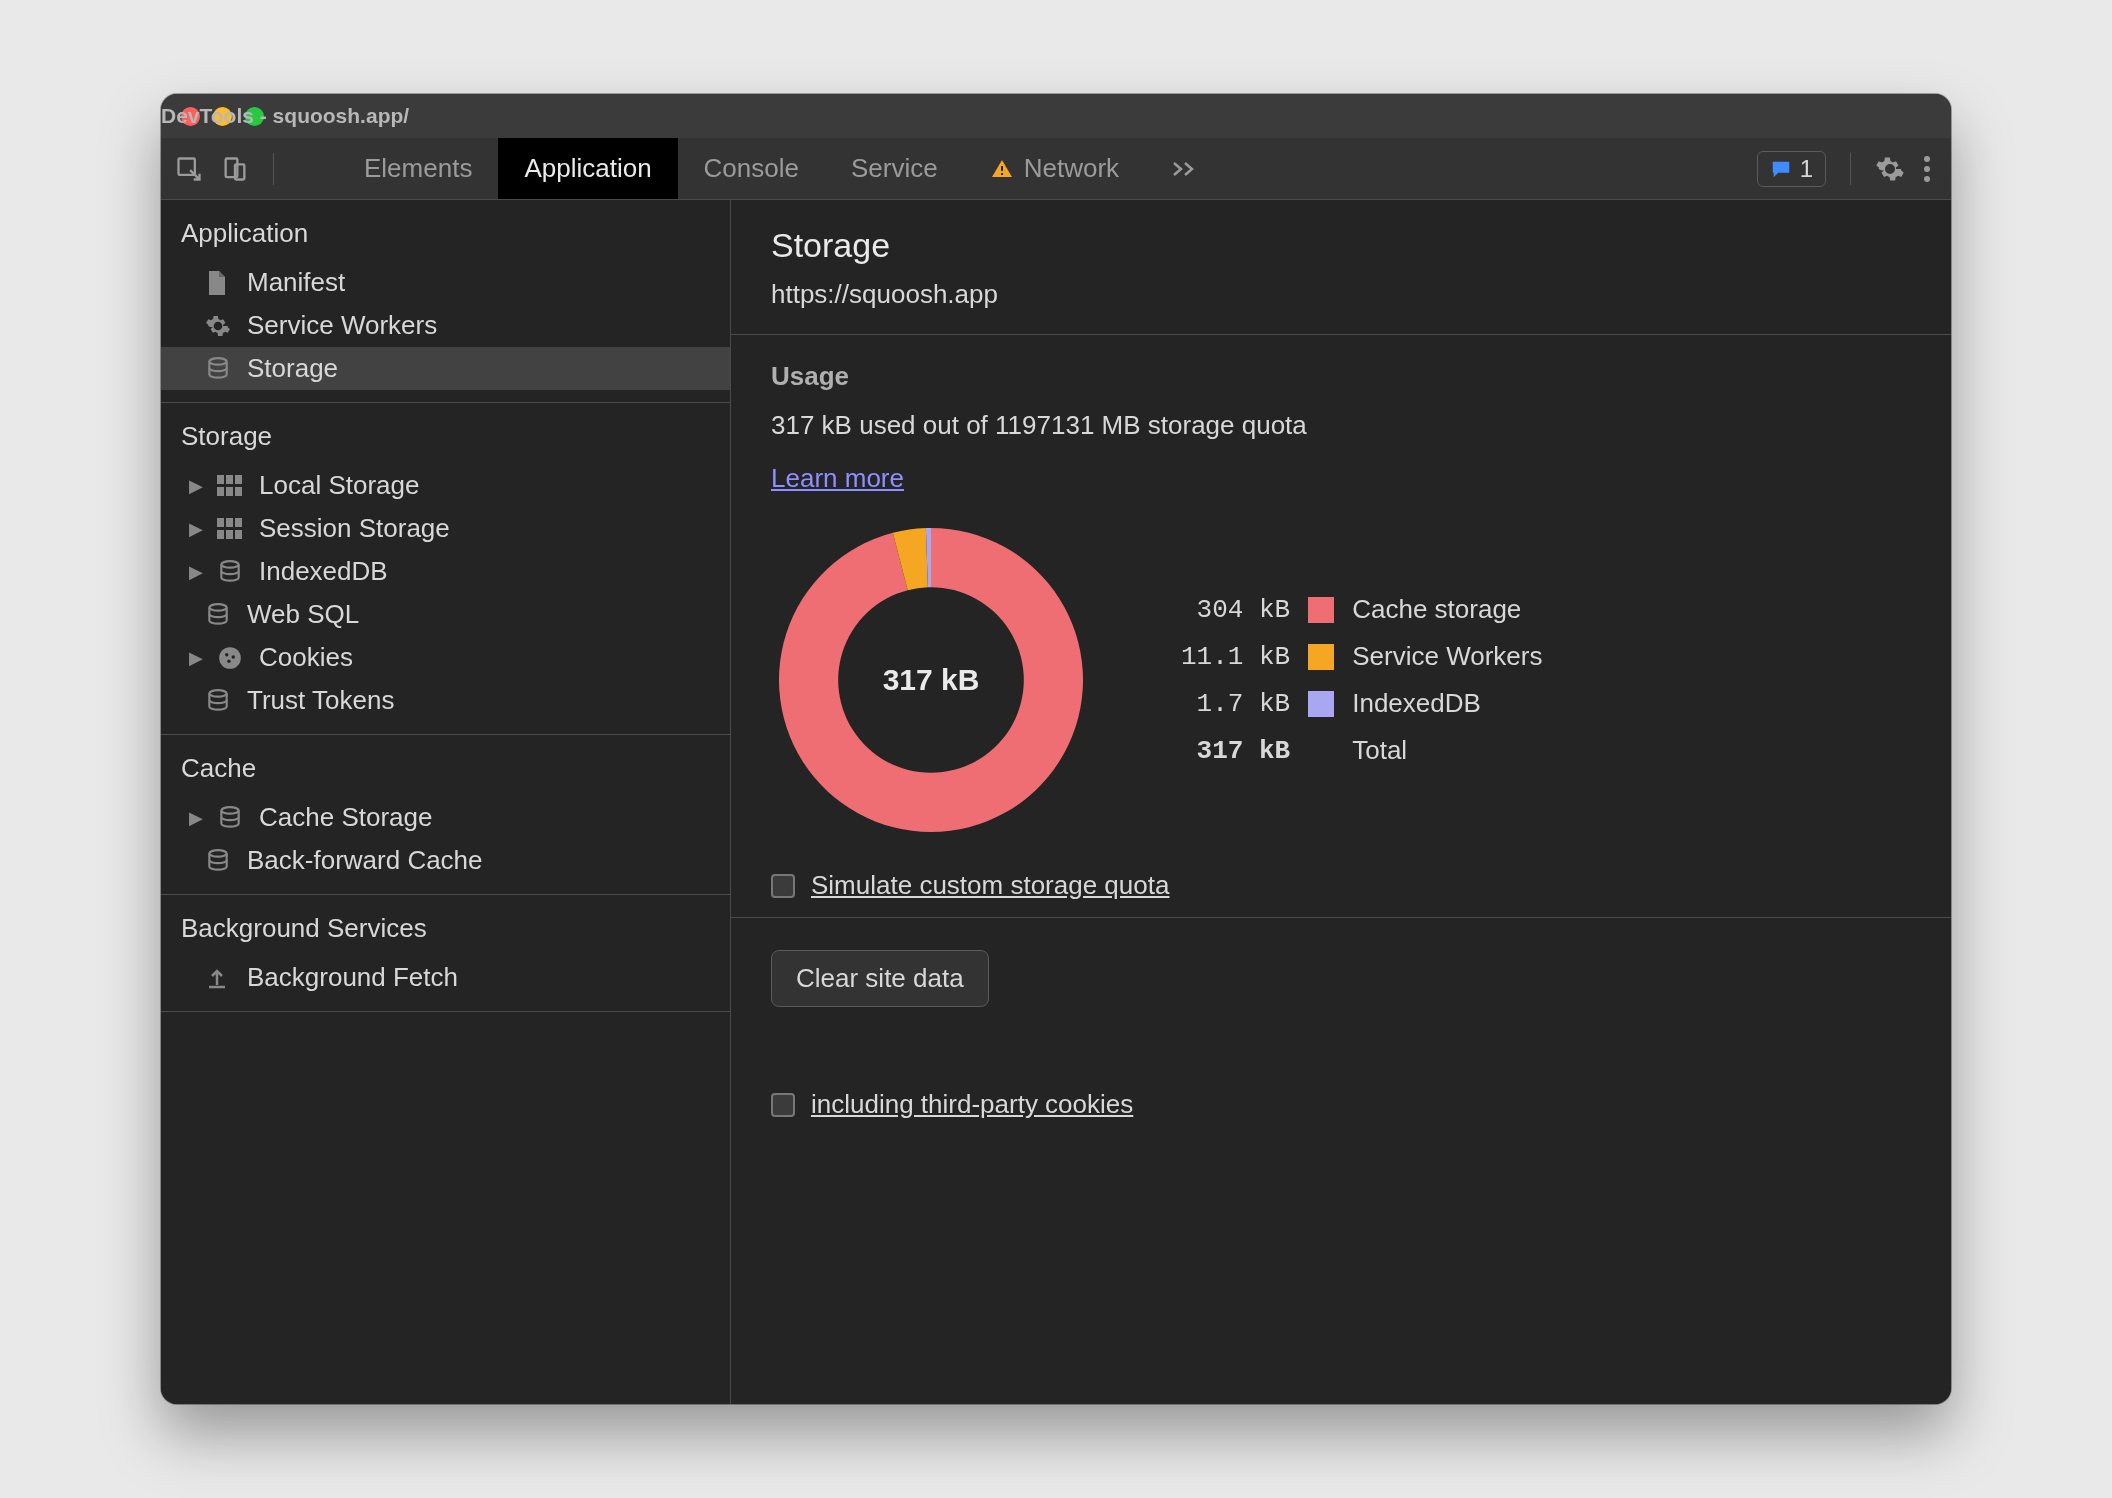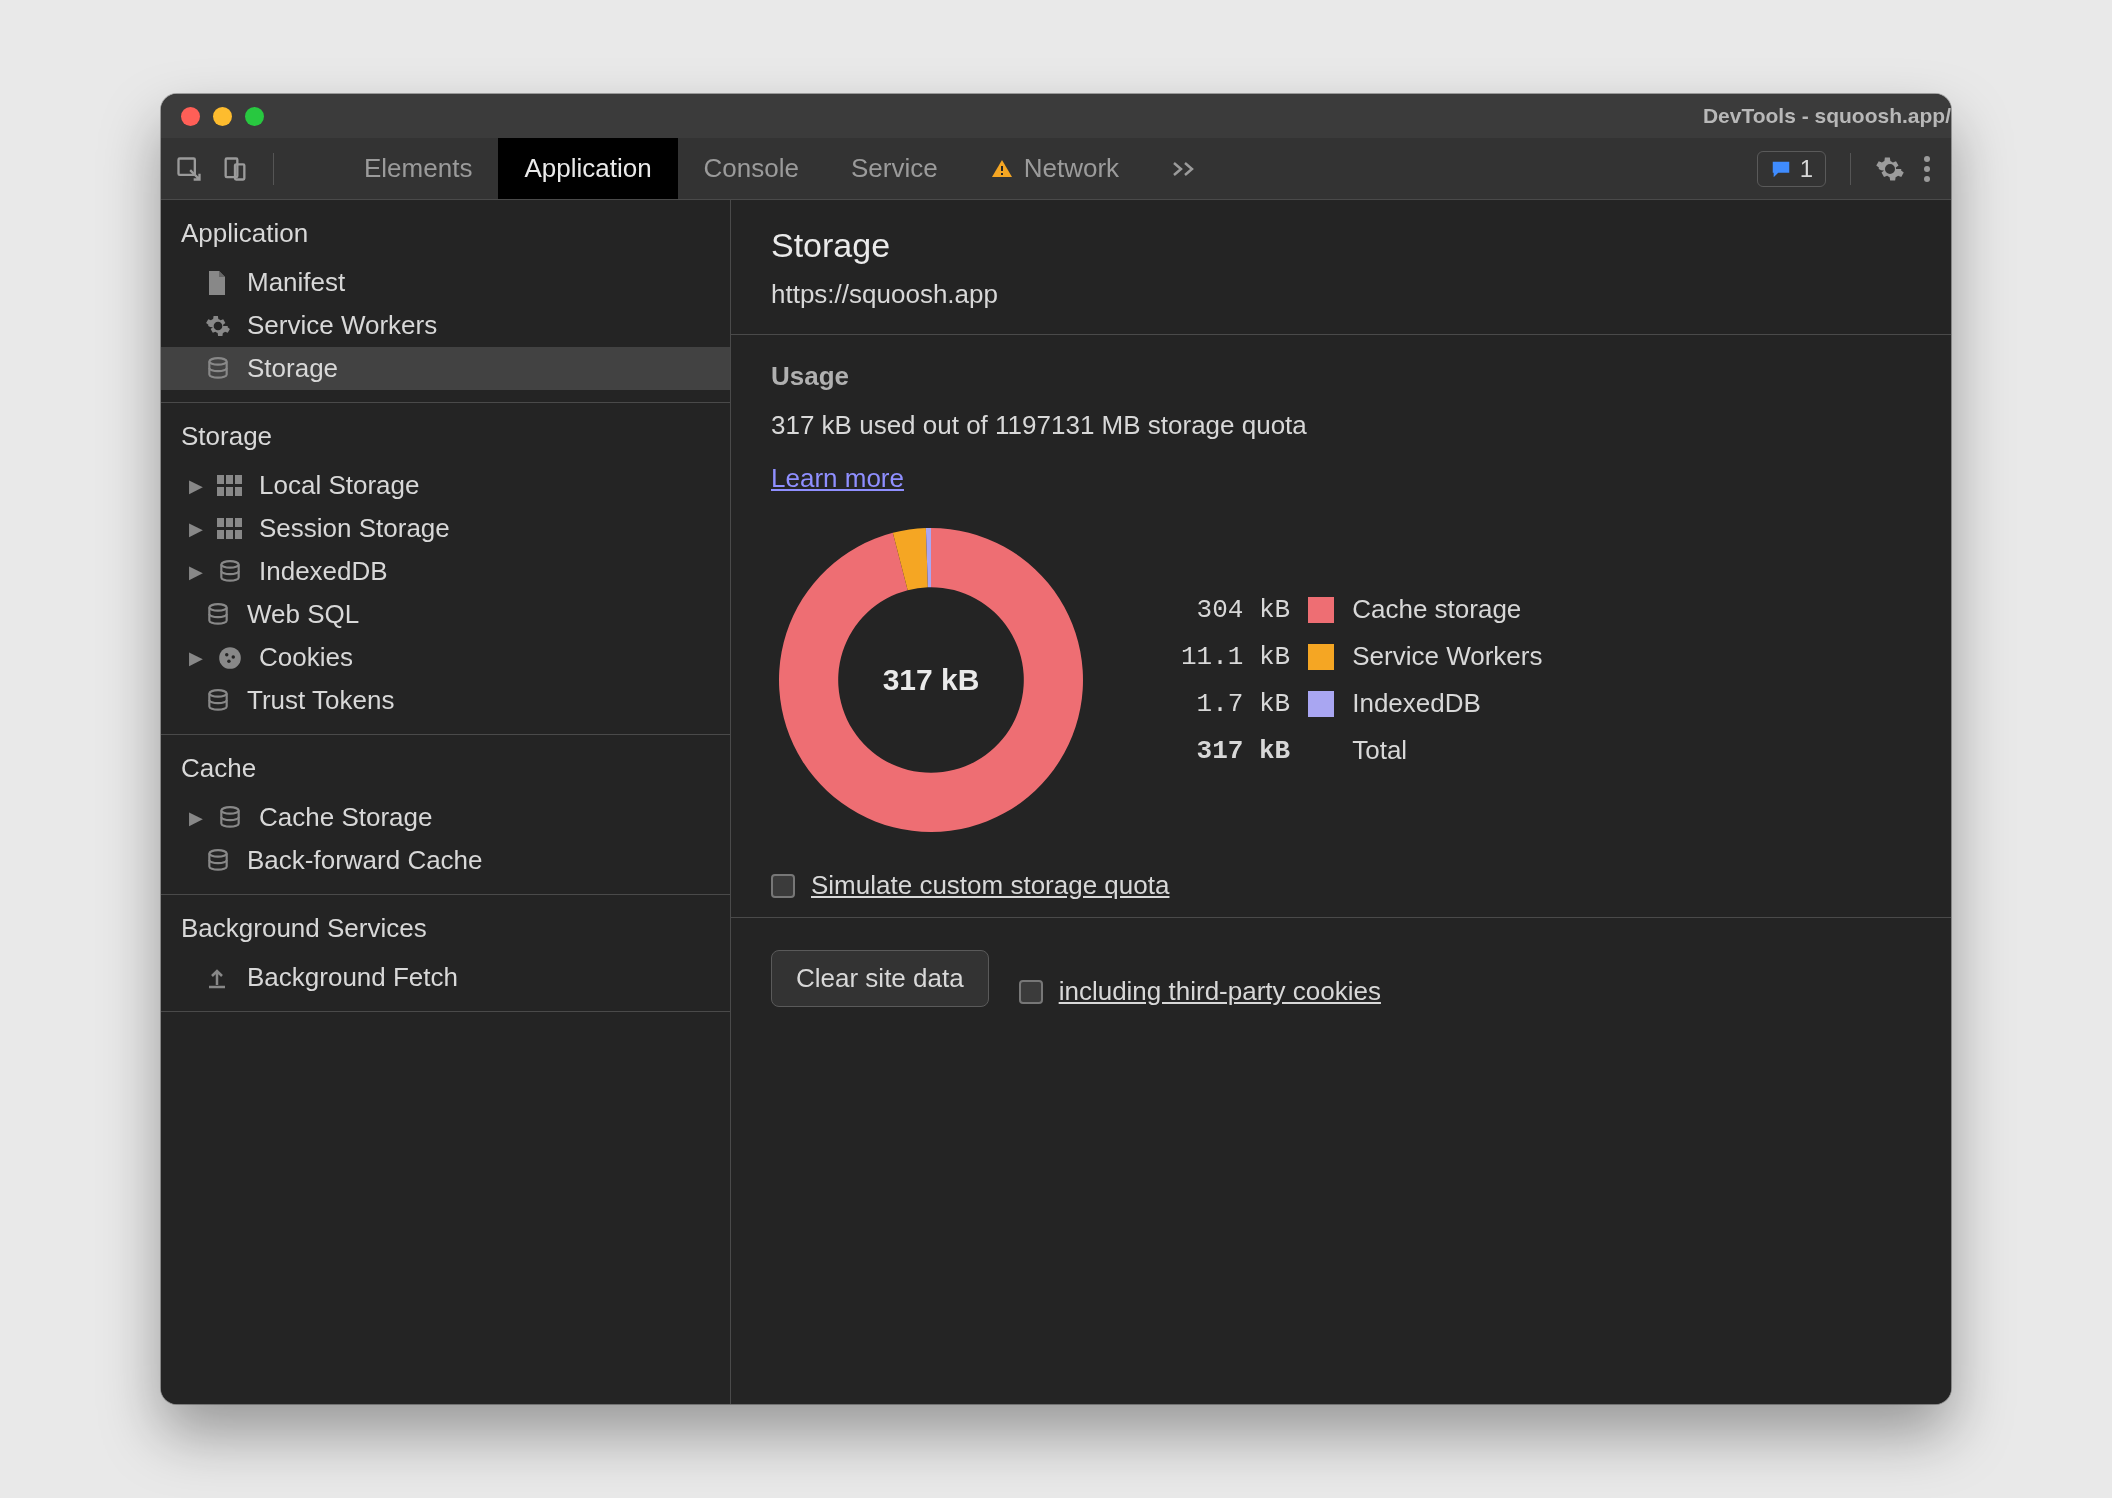--- a/index.html
+++ b/index.html
@@ -28,21 +28,21 @@
     display: flex;
     align-items: center;
     position: relative;
   }
   .traffic-lights { display: flex; gap: 13px; padding-left: 20px; }
   .tl { width: 19px; height: 19px; border-radius: 50%; }
   .tl.red { background: #ff5f57; }
   .tl.yellow { background: #febc2e; }
   .tl.green { background: #28c840; }
   .titlebar-title {
-    position: absolute; left: 0; right: 0; text-align: right;
+    position: absolute; left: 0; right: 0; text-align: left;
     color: #b8b8b8; font-size: 21px; font-weight: 600; pointer-events: none;
   }
   .toolbar {
     height: 62px;
     background: #333333;
     display: flex;
     align-items: center;
     border-bottom: 1px solid #4a4a4a;
     gap: 44px;
   }
@@ -101,21 +101,21 @@
   .legend { display: grid; grid-template-columns: auto auto auto; column-gap: 18px; row-gap: 16px; align-items: center; font-size: 26px; }
   .legend .val { text-align: right; color: #d8d8d8; font-family: Liberation Mono, monospace; }
   .legend .val.total { font-weight: 700; }
   .swatch { width: 26px; height: 26px; }
   .checkbox-row {
     display: flex; align-items: center; gap: 16px; font-size: 26px; color: #d8d8d8; margin-top: 22px; text-decoration: underline;
   }
   .checkbox {
     width: 24px; height: 24px; border: 2px solid #777; background: #3b3b3b; border-radius: 4px;
   }
-  .actions { padding: 32px 40px; display: flex; align-items: flex-end; gap: 30px; }
+  .actions { padding: 32px 40px; display: flex; align-items: flex-start; gap: 60px; flex-direction: column; }
   .clear-btn {
     border: 1px solid #5a5a5a; background: #333; color: #d8d8d8;
     padding: 12px 24px; border-radius: 8px; font-size: 26px; cursor: pointer;
   }
   svg { display: block; }
 </style>
 </head>
 <body>
 
 <div class="window">

